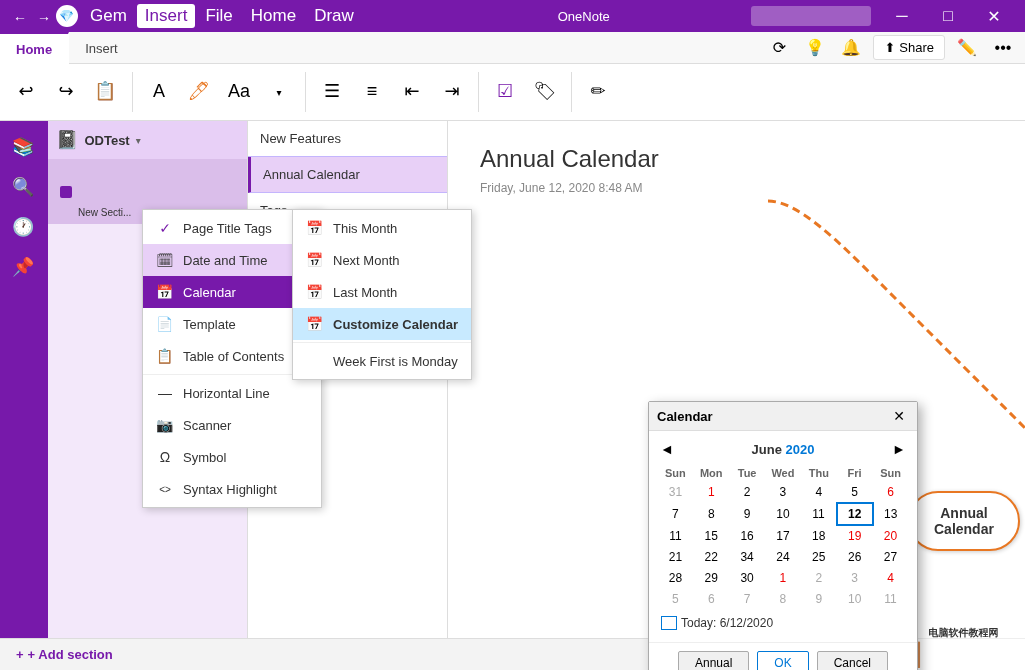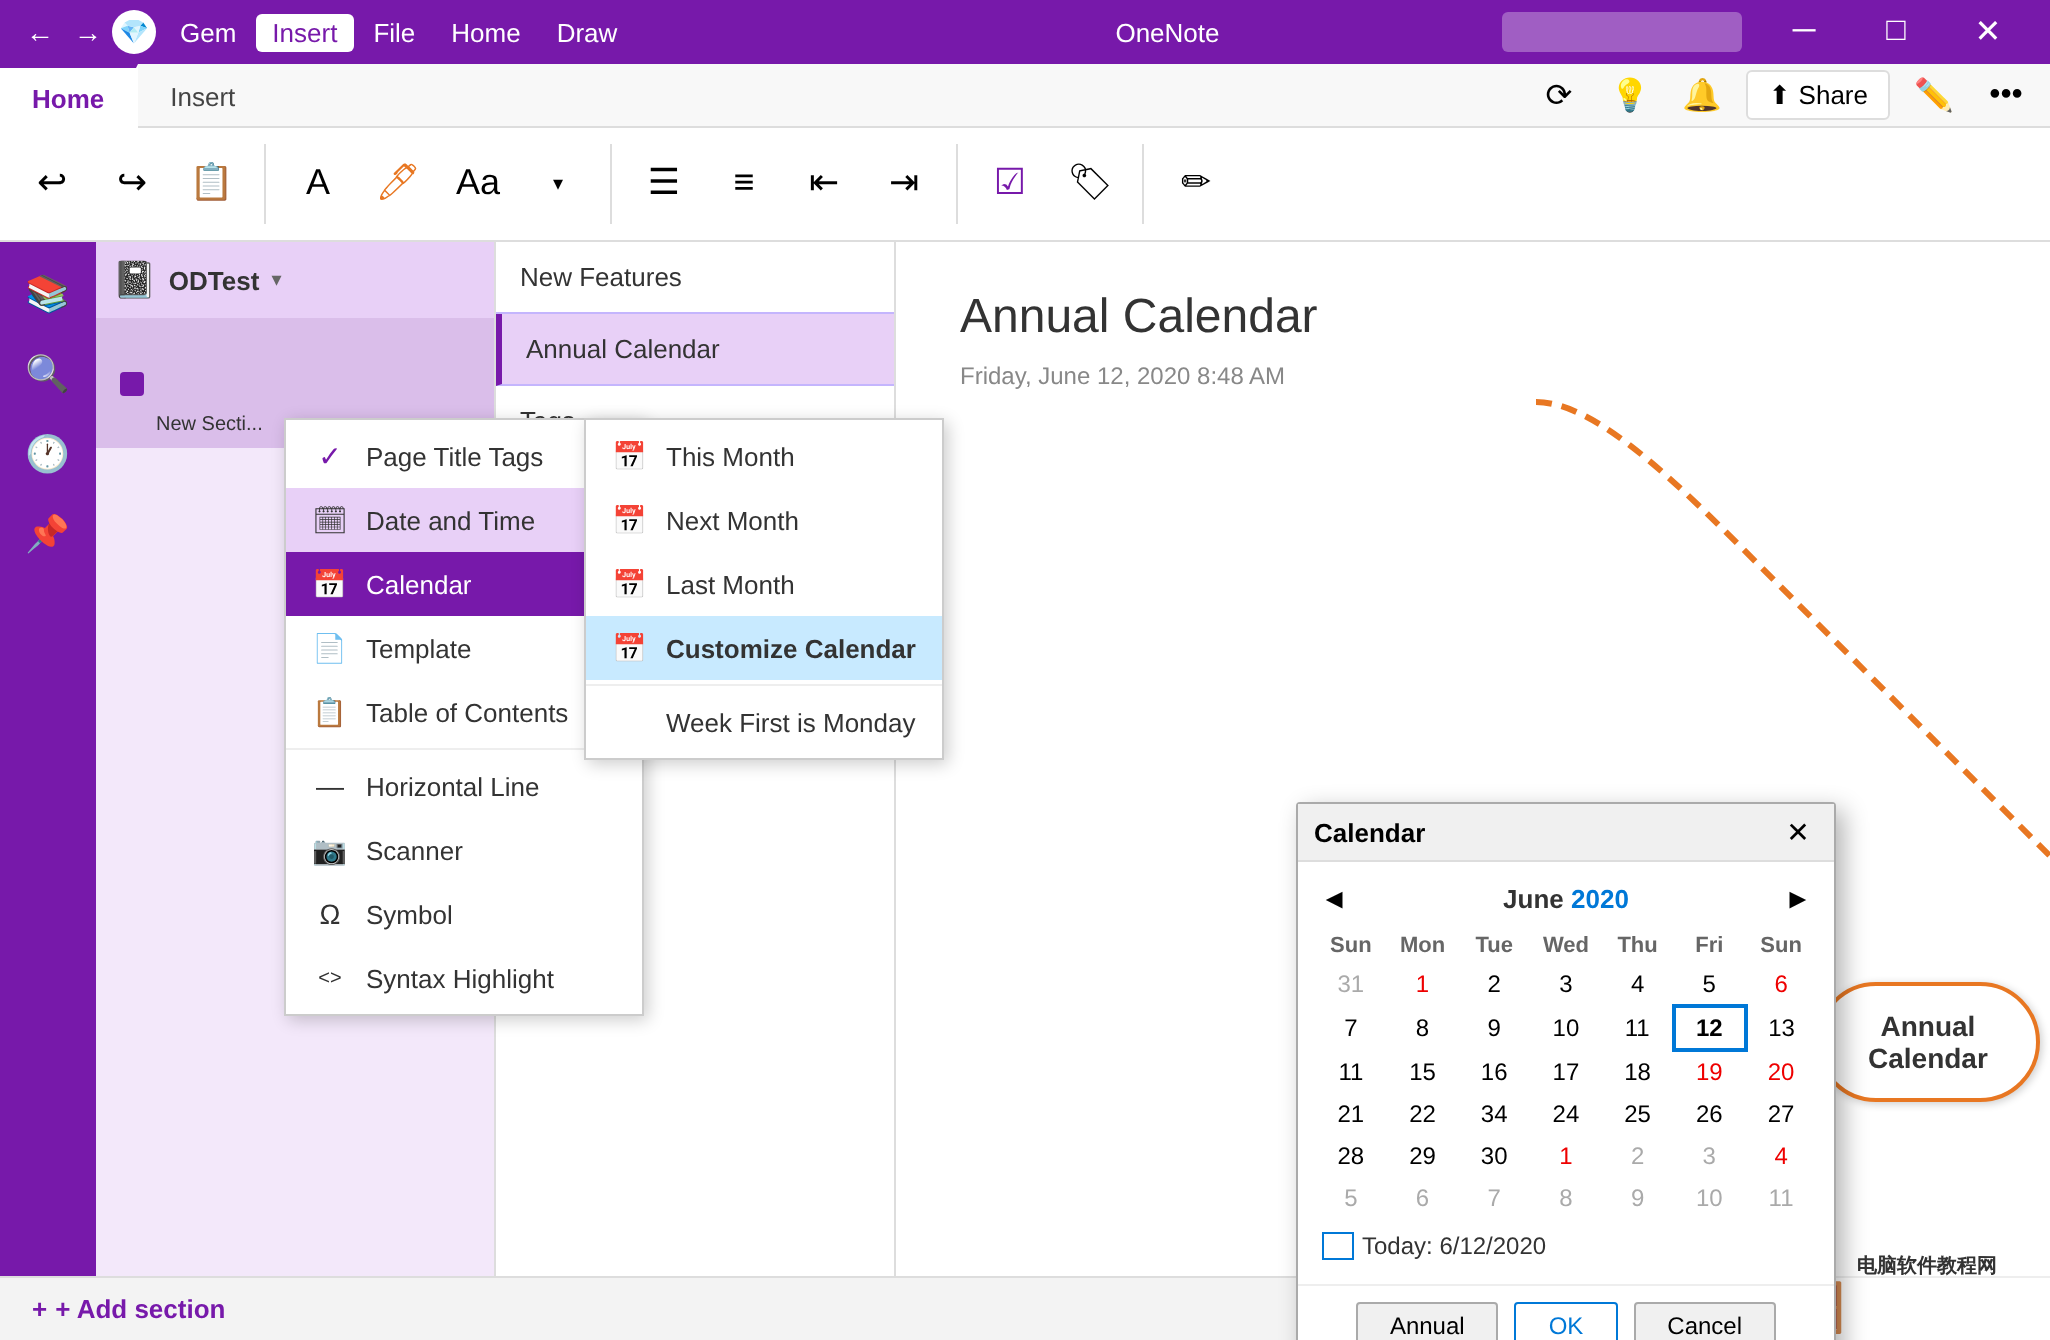--- a/index.html
+++ b/index.html
@@ -15,21 +15,21 @@
       color: white; cursor: pointer; font-size: 14px; display: flex; align-items: center; justify-content: center;
     }
     #titlebar .gem-btn {
       background: white; border-radius: 50%; width: 22px; height: 22px;
       display: flex; align-items: center; justify-content: center;
       margin-right: 4px;
     }
     #titlebar .gem-icon { color: #7719aa; font-size: 12px; font-weight: bold; }
     #titlebar .menu-items { display: flex; gap: 2px; flex: 1; }
     #titlebar .menu-item {
-      padding: 2px 8px; cursor: pointer; border-radius: 3px; font-size: 13px; color: white;
+      padding: 2px 8px; cursor: pointer; border-radius: 3px; font-size: 17px; color: white;
     }
     #titlebar .menu-item.active { background: white; color: #7719aa; }
     #titlebar .app-title { flex: 1; text-align: center; font-size: 13px; }
     #titlebar .window-btns { display: flex; }
     #titlebar .win-btn {
       width: 46px; height: 32px; border: none; background: transparent;
       color: white; cursor: pointer; font-size: 16px; display: flex; align-items: center; justify-content: center;
     }
     #titlebar .search-box {
       background: rgba(255,255,255,0.3); border-radius: 3px;

